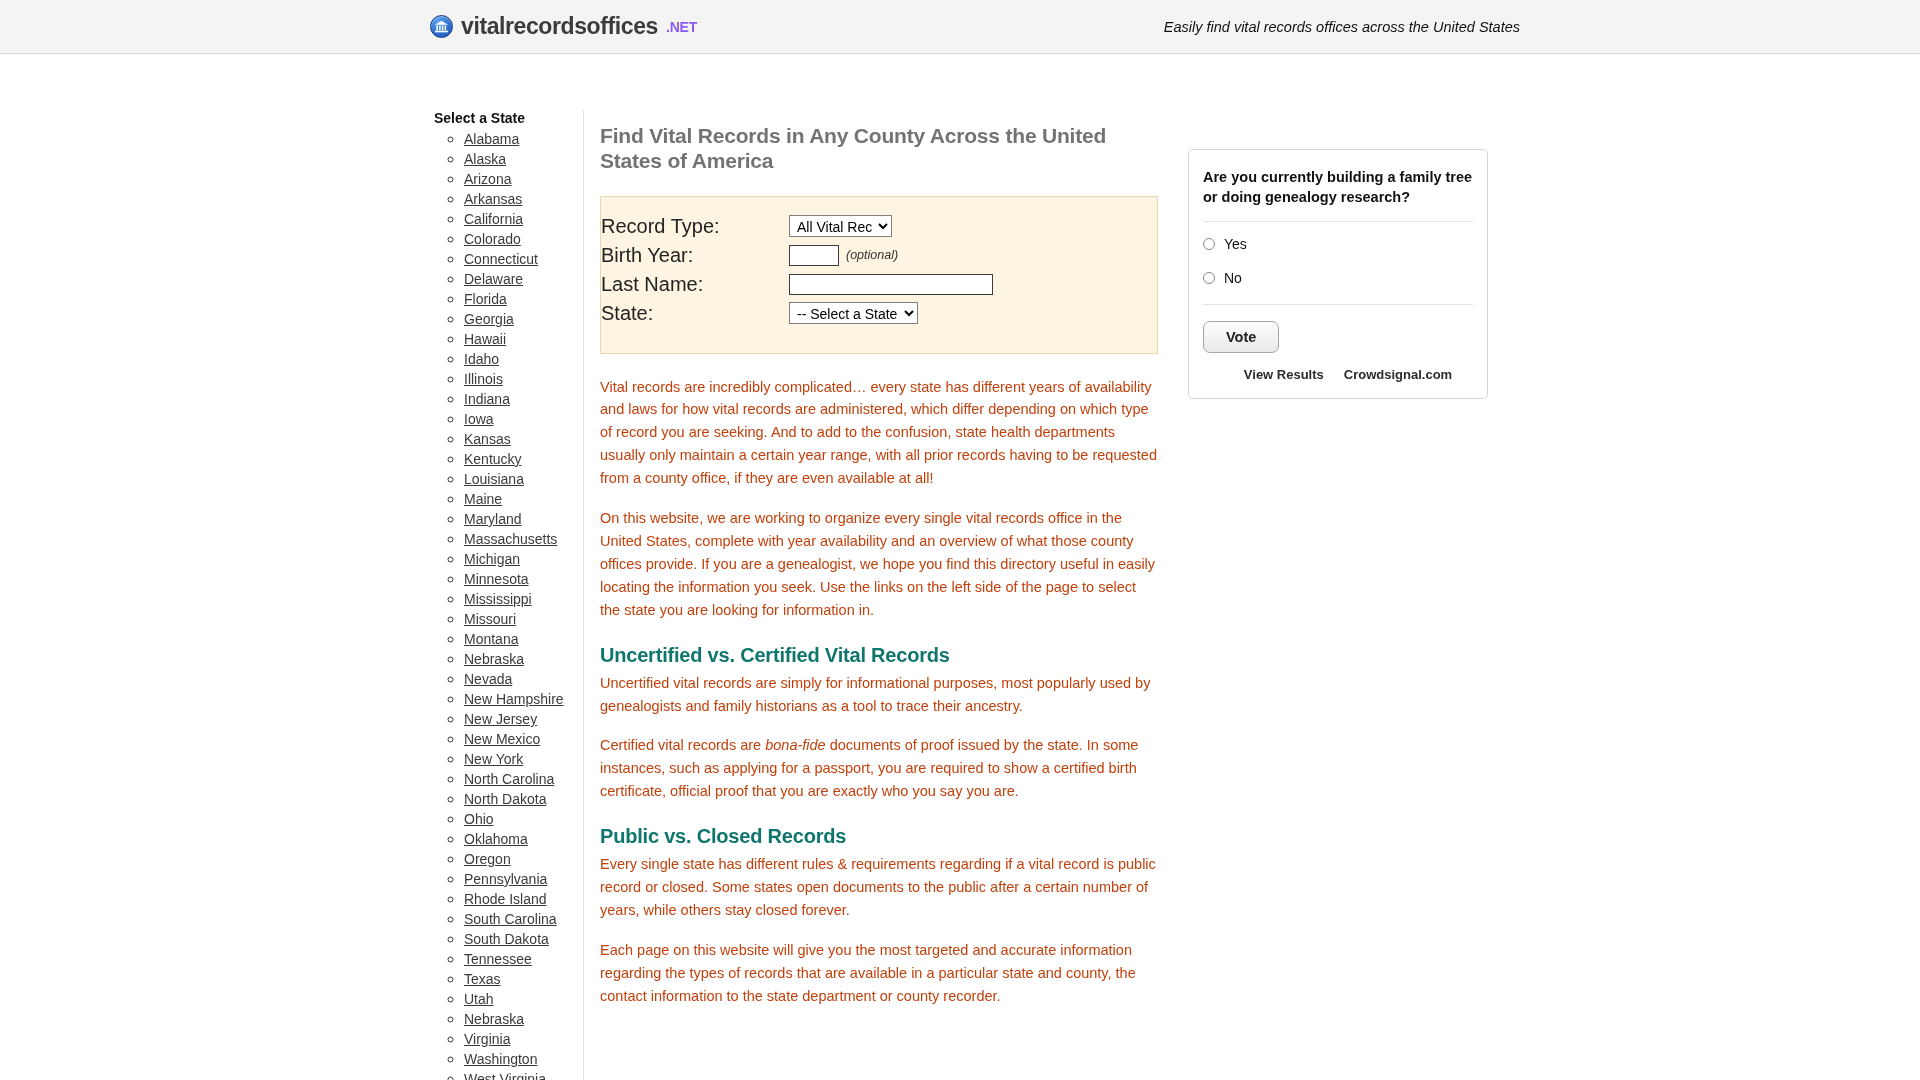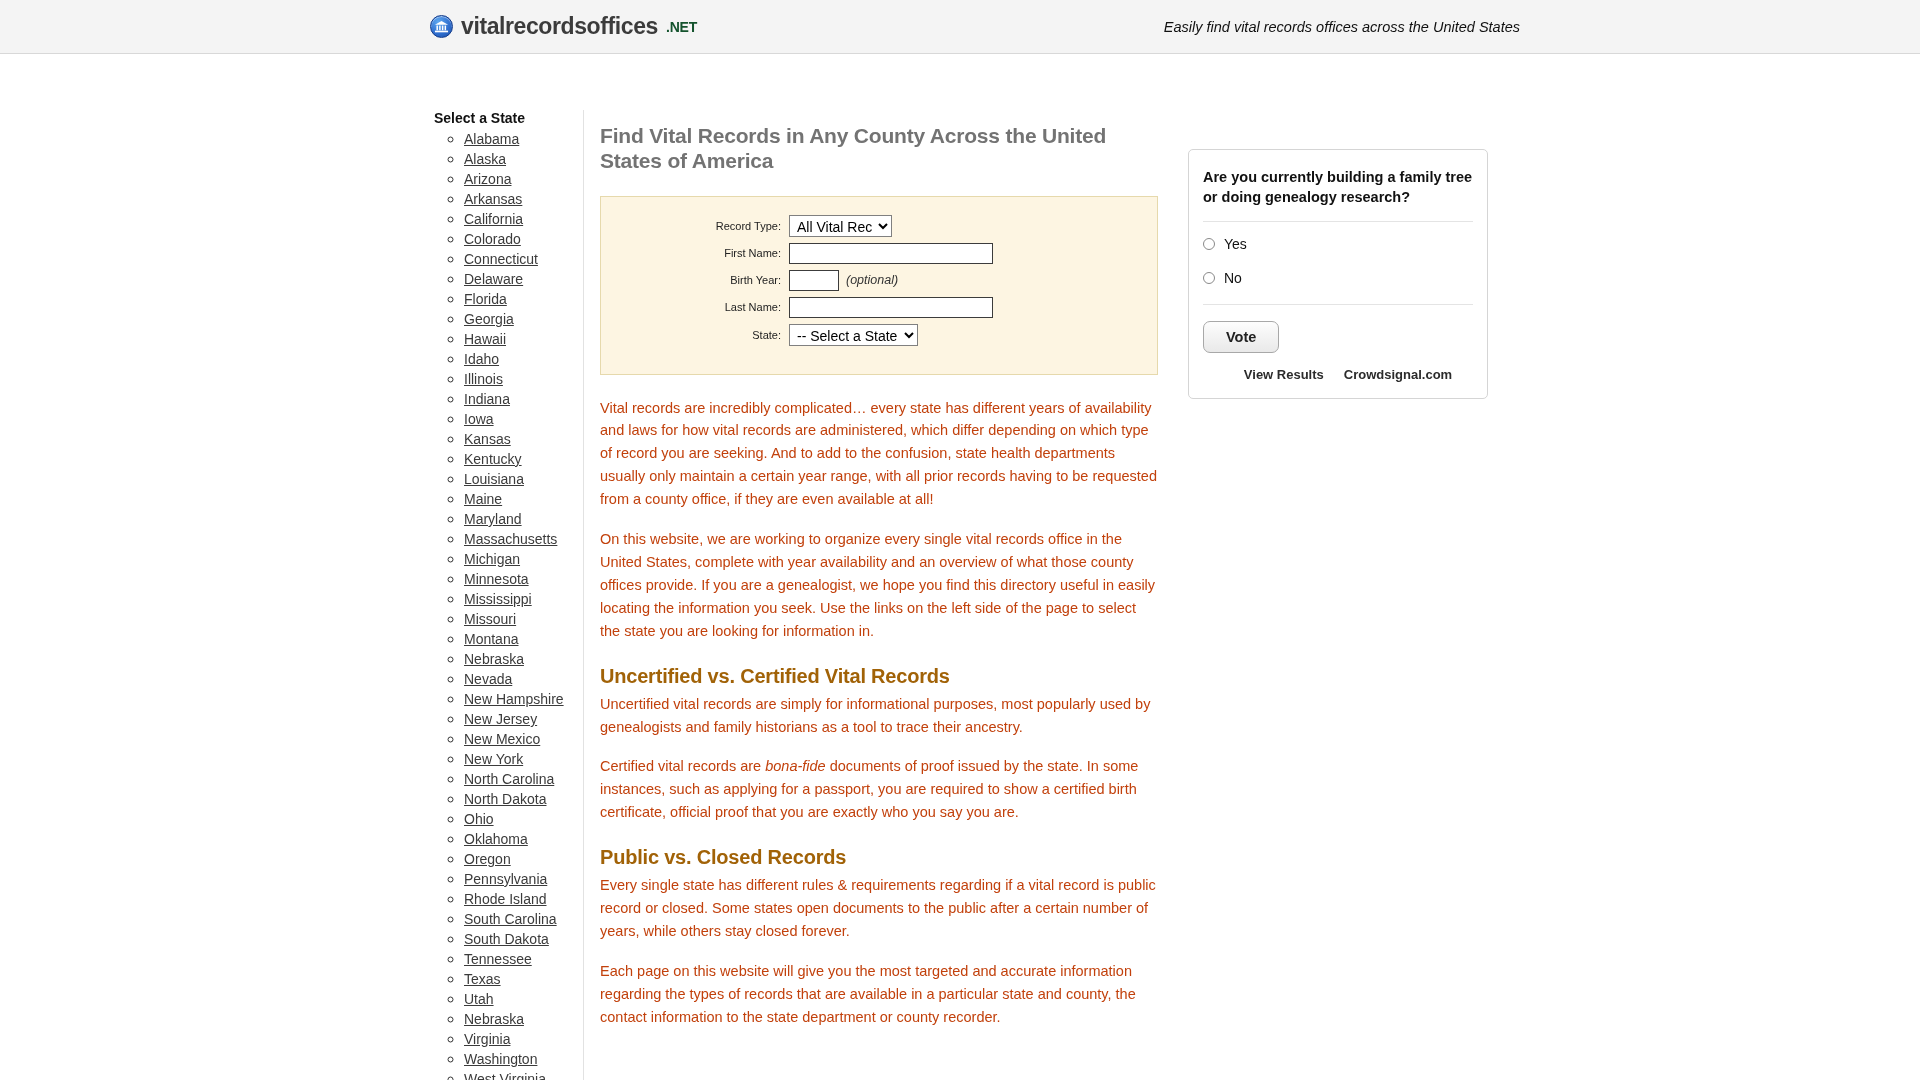--- a/index.html
+++ b/index.html
@@ -50,21 +50,21 @@
   .brand-name {
     font-size: 23px;
     font-weight: bold;
     color: #3b3b3b;
     letter-spacing: -0.4px;
     line-height: 1;
   }
   .brand-tld {
     font-size: 14px;
     font-weight: bold;
-    color: #14532d;
+    color: #8b5cf6;
     letter-spacing: -0.2px;
   }
   .tagline {
     position: absolute;
     right: 400px;
     top: 50%;
     transform: translateY(-50%);
     font-style: italic;
     font-size: 14.5px;
     color: #111;
@@ -132,23 +132,22 @@
     padding: 18px 0 22px 0;
     width: 558px;
   }
   .form-row {
     display: flex;
     align-items: center;
     margin-bottom: 6px;
   }
   .form-label {
     width: 188px;
-    text-align: right;
     padding-right: 8px;
-    font-size: 11px;
+    font-size: 20px;
     color: #222;
   }
   .form-field { display: flex; align-items: center; gap: 7px; }
   select.ctrl {
     font-family: "Liberation Sans", sans-serif;
     font-size: 14px;
     color: #000;
     background: #fff;
     border: 1px solid #808080;
     padding: 2px 3px;
@@ -197,21 +196,21 @@
   .article { margin-top: 22px; }
   .article p {
     font-size: 14.5px;
     line-height: 1.58;
     color: #c2410c;
     margin: 0 0 17px 0;
   }
   .article h2 {
     font-size: 20px;
     font-weight: bold;
-    color: #a16207;
+    color: #0f766e;
     margin: 22px 0 5px 0;
     letter-spacing: -0.2px;
   }
   .article em { font-style: italic; }
 
   
   .poll {
     position: absolute;
     left: 1188px;
     top: 95px;
@@ -358,26 +357,20 @@
       <h1 class="page-title">Find Vital Records in Any County Across the United States of America</h1>
 
       <div class="searchbox">
         <div class="form-row">
           <div class="form-label">Record Type:</div>
           <div class="form-field">
             <select class="ctrl rec-type" id="rec-type-select"><option>All Vital Records</option></select>
           </div>
         </div>
         <div class="form-row">
-          <div class="form-label">First Name:</div>
-          <div class="form-field">
-            <input class="ctrl name-input" type="text" value="" style="">
-          </div>
-        </div>
-        <div class="form-row">
           <div class="form-label">Birth Year:</div>
           <div class="form-field">
             <input class="ctrl year-input" type="text" value="" style="">
             <span class="optional-note">(optional)</span>
           </div>
         </div>
         <div class="form-row">
           <div class="form-label">Last Name:</div>
           <div class="form-field">
             <input class="ctrl name-input" type="text" value="" style="">

